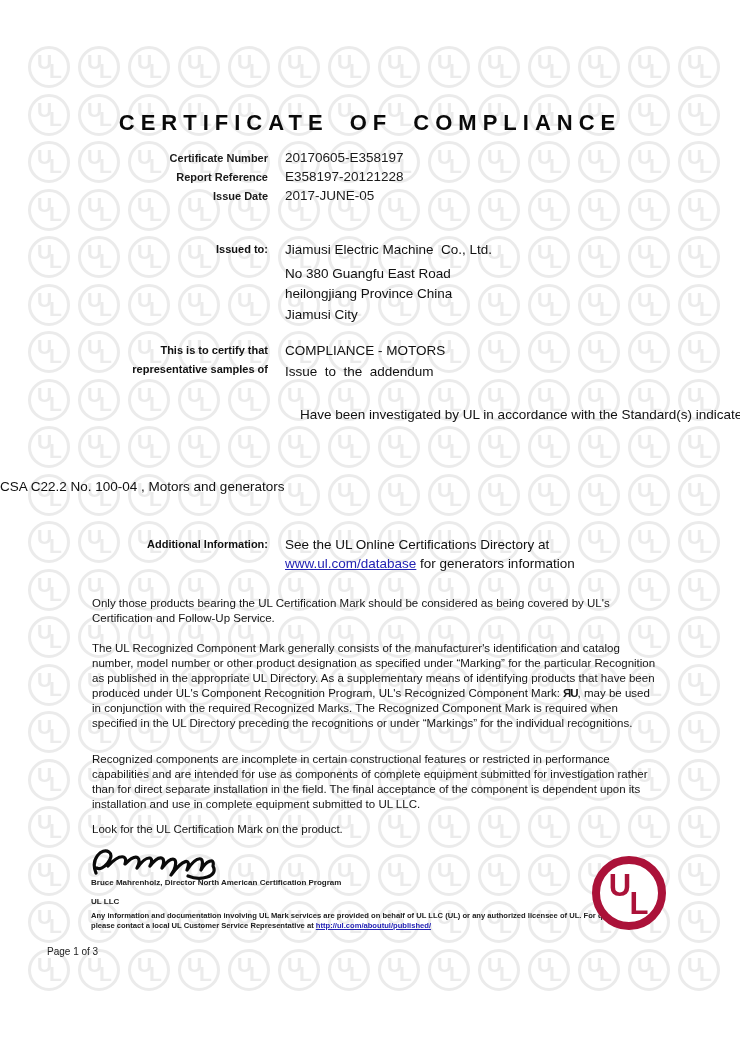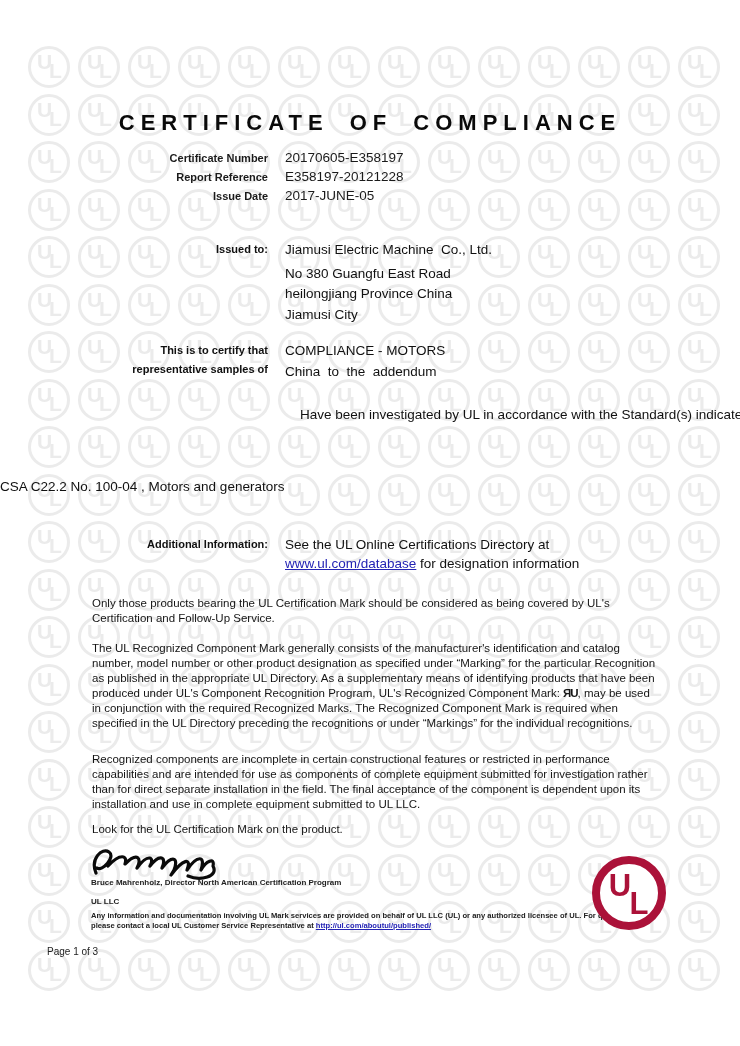--- a/index.html
+++ b/index.html
@@ -1213,38 +1213,38 @@
       </div>
     </div>
 
     <div class="section" style="top:341px;">
       <div class="lbl-col">
         <div>This is to certify that</div>
         <div>representative samples of</div>
       </div>
       <div class="val-col">
         <div>COMPLIANCE - MOTORS</div>
-        <div class="pre" style="margin-top:2px;">China  to  the  addendum</div>
+        <div class="pre" style="margin-top:2px;">Issue  to  the  addendum</div>
       </div>
     </div>
 
     <div class="section" style="top:405px; left:300px;">
       <div class="val-col narrow">Have been investigated by UL in accordance with the Standard(s) indicated on this Certificate.</div>
     </div>
 
     <div class="section" style="top:470px;">
       <div class="val-col narrow">
         <div class="std2">CSA C22.2 No. 100-04 , Motors and generators</div>
       </div>
     </div>
 
     <div class="section" style="top:535px;">
       <div class="lbl-col">Additional Information:</div>
       <div class="val-col narrow">
-        <span>See the UL Online Certifications Directory at </span><span class="link">www.ul.com/database</span><span> for designation information</span>
+        <span>See the UL Online Certifications Directory at </span><span class="link">www.ul.com/database</span><span> for generators information</span>
       </div>
     </div>
 
     <div class="body-par" style="top:596px;">Only those products bearing the UL Certification Mark should be considered as being covered by UL's Certification and Follow-Up Service.</div>
 
     <div class="body-par" style="top:641px;">
       <span>The UL Recognized Component Mark generally consists of the manufacturer's identification and catalog number, model number or other product designation as specified under “Marking” for the particular Recognition as published in the appropriate UL Directory.  As a supplementary means of identifying products that have been produced under UL's Component Recognition Program, UL's Recognized Component Mark: </span><span class="ru-mark">ЯU</span><span>, may be used in conjunction with the required Recognized Marks.  The Recognized Component Mark is required when specified in the UL Directory preceding the recognitions or under “Markings” for the individual recognitions.</span>
     </div>
 
     <div class="body-par" style="top:752px;">Recognized components are incomplete in certain constructional features or restricted in performance capabilities and are intended for use as components of complete equipment submitted for investigation rather than for direct separate installation in the field.  The final acceptance of the component is dependent upon its installation and use in complete equipment submitted to UL LLC.</div>

